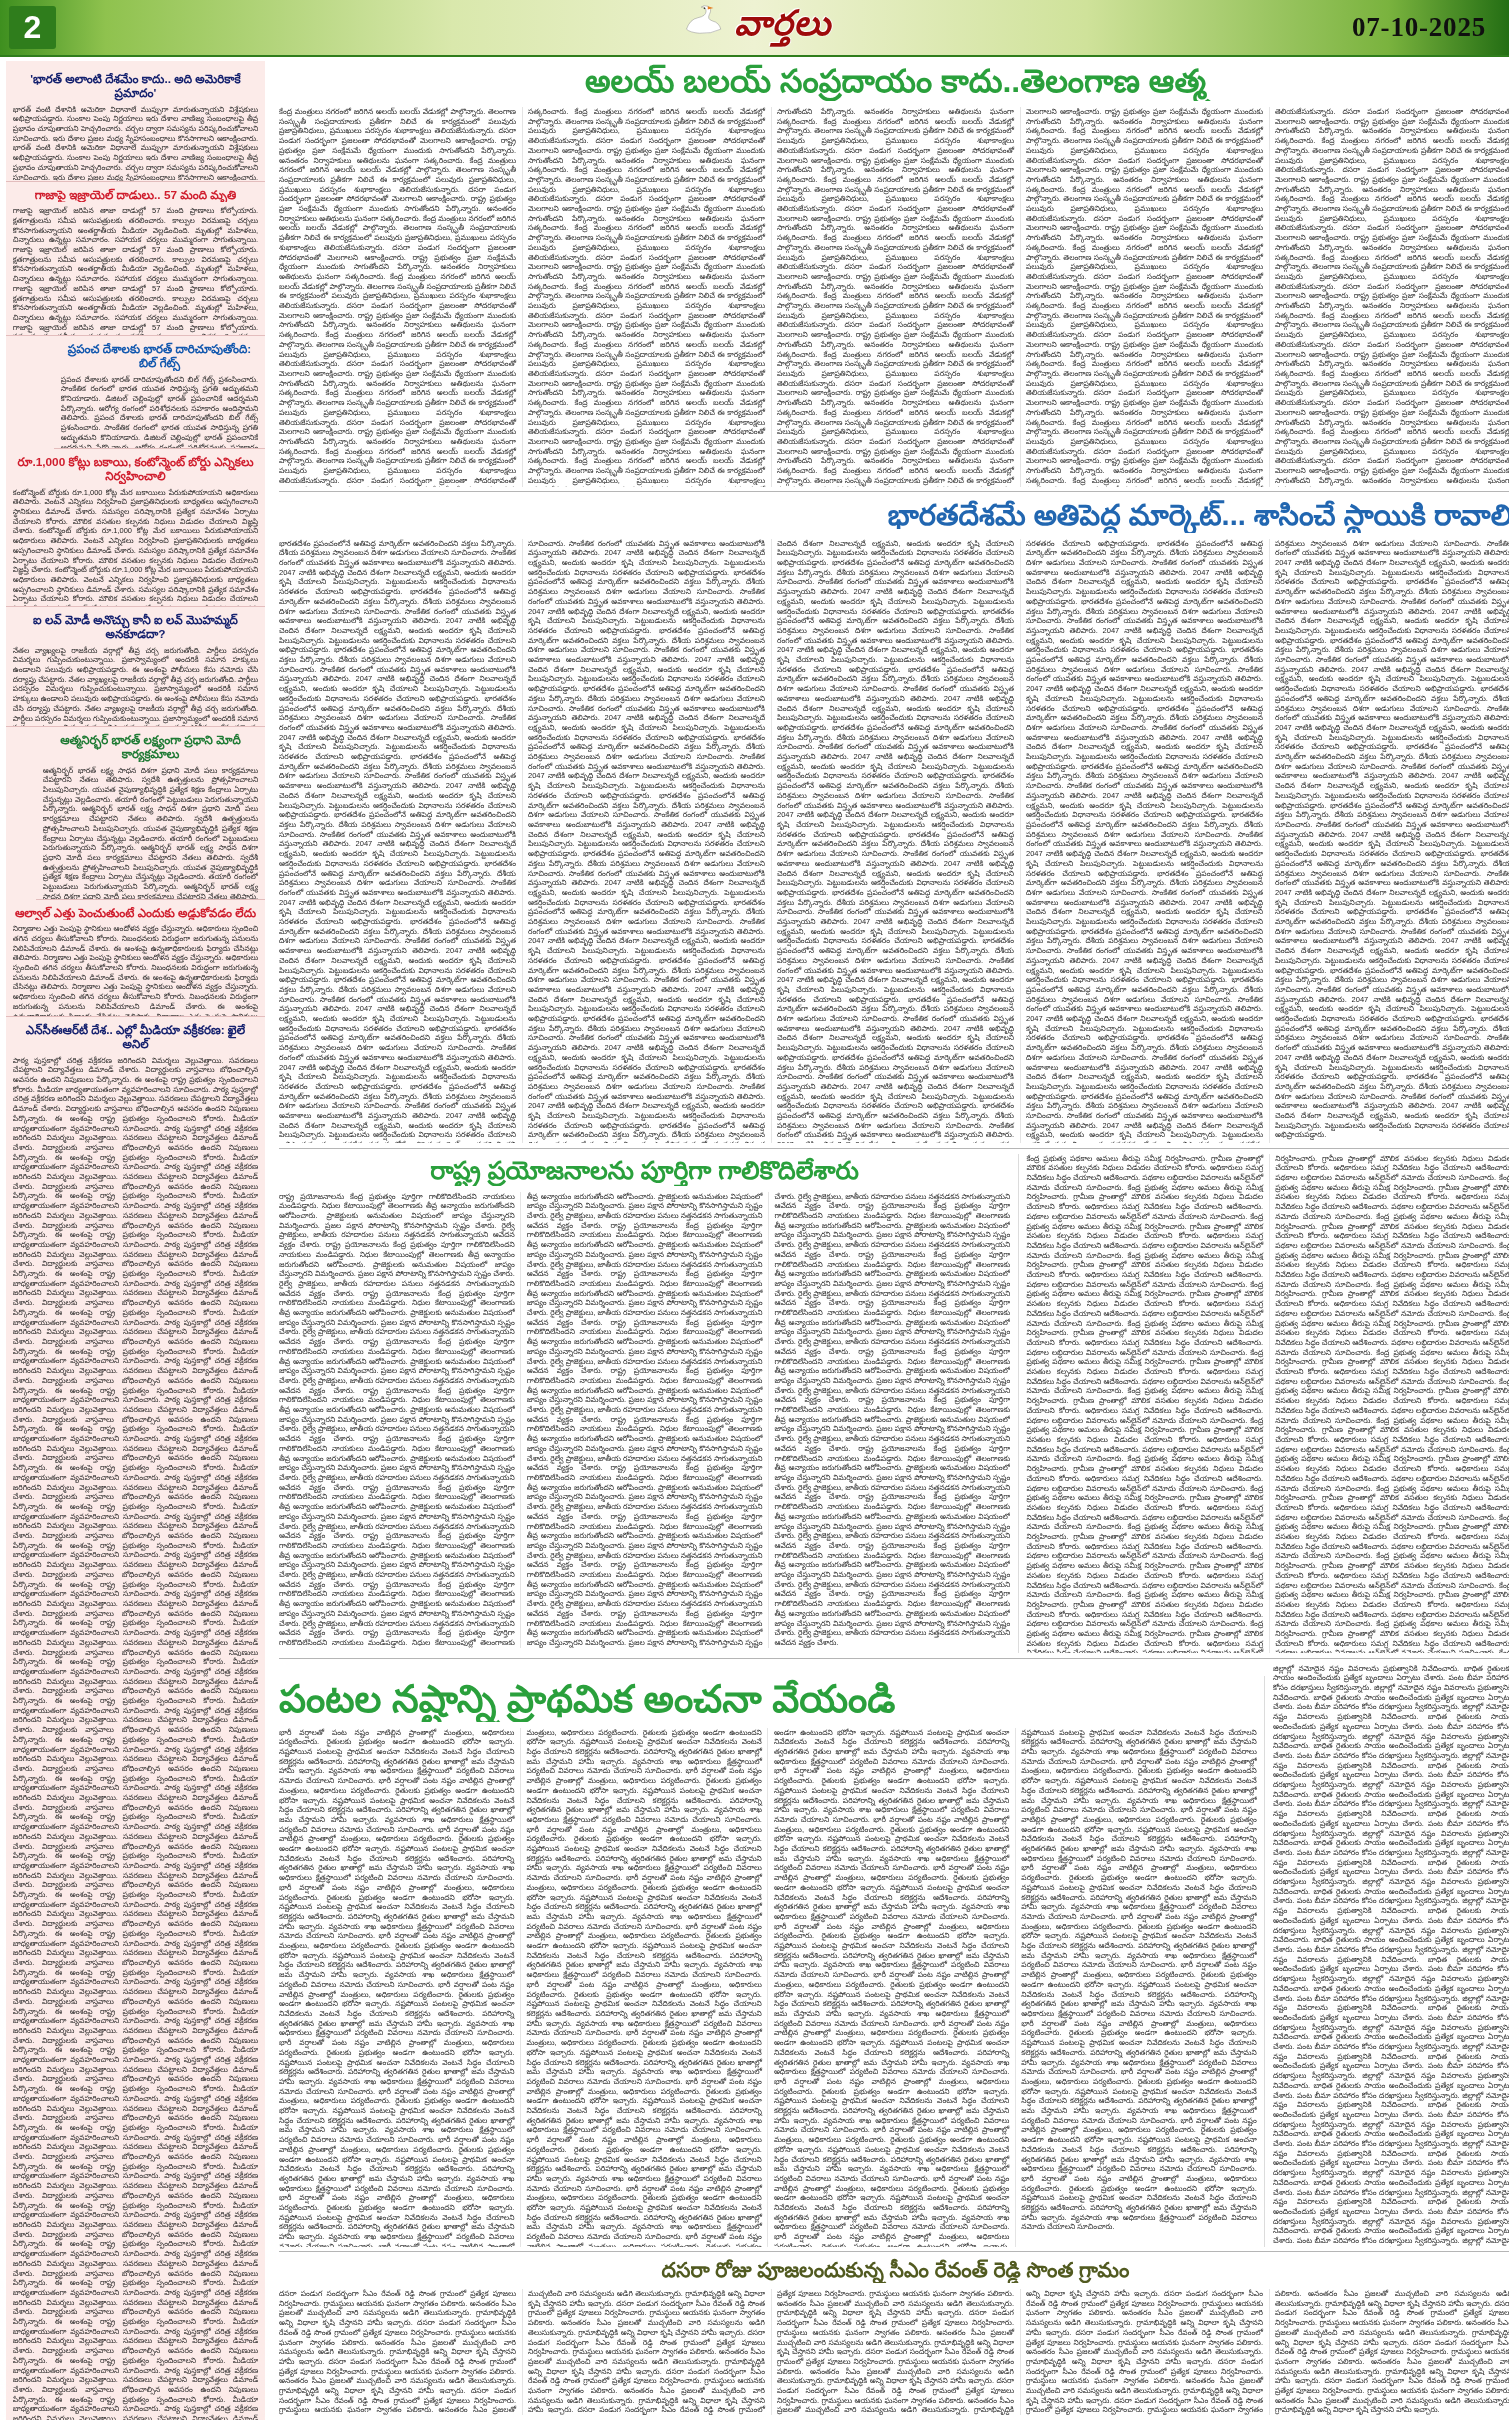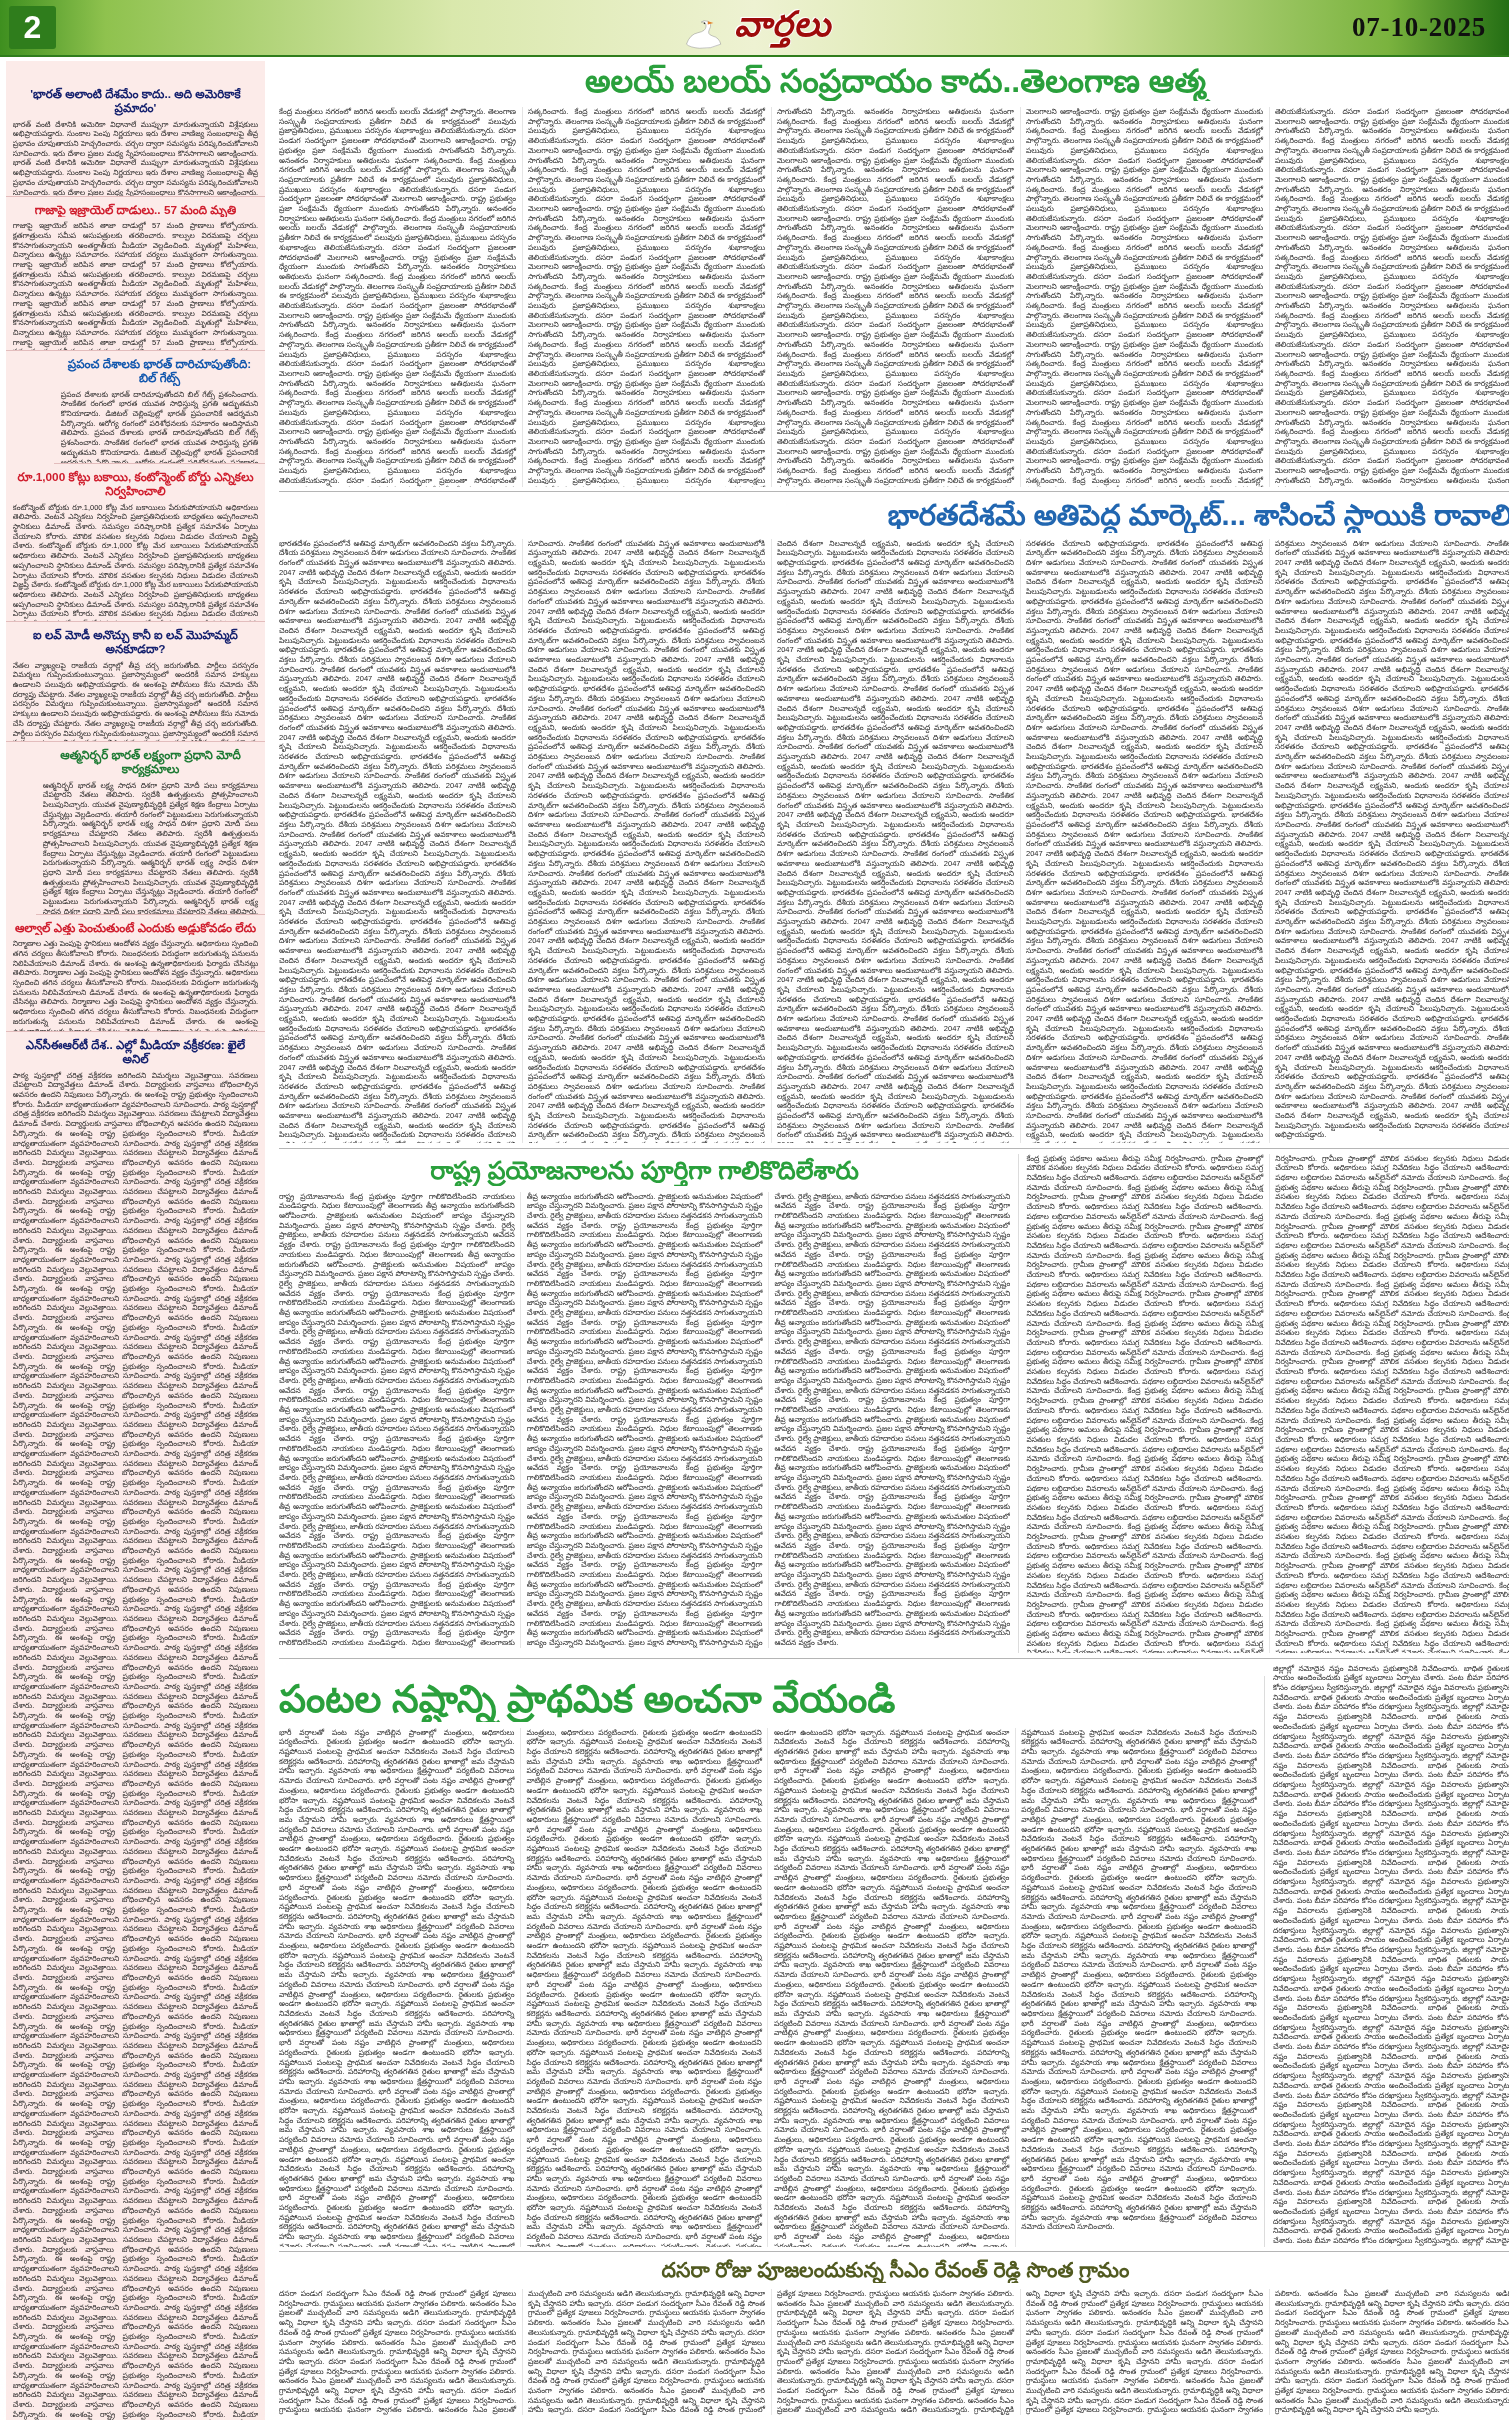--- a/index.html
+++ b/index.html
@@ -16,37 +16,37 @@
     border-bottom:2.3px solid #2f7d1c;
     display:flex;align-items:center;justify-content:space-between;
   }
   .pagenum-box{
     margin-left:9px;width:47px;height:43px;background:#2f7d1c;color:#ffffff;
     font-size:32px;font-weight:bold;display:flex;align-items:center;justify-content:center;
     border-radius:3px;
   }
   .masthead{
     position:absolute;left:50%;top:50%;transform:translate(-50%,-50%);
-    display:flex;align-items:flex-end;gap:7.6px;
+    display:flex;align-items:flex-start;gap:7.6px;font-family:Liberation Mono, monospace;
   }
   .masthead-title{
     font-size:35px;font-weight:bold;font-style:italic;color:#9e0b0b;
     text-shadow:0.8px 0.8px 0 #ffffff,-0.8px -0.8px 0 #ffffff,0 0 2.3px #ffffff;
     letter-spacing:0.8px;white-space:nowrap;
   }
   .swan{width:49px;height:33px;display:inline-block;}
   .edition-date{
     margin-right:23px;font-family:"Liberation Serif",serif;font-weight:bold;
     font-size:27px;color:#101010;letter-spacing:0.8px;white-space:nowrap;
   }
 
   
   .leftcol{
     position:absolute;top:61px;left:6px;width:259px;height:2359px;
-    background:#fcebe9;overflow:hidden;box-sizing:border-box;padding-top:20px;
+    background:#fcebe9;overflow:hidden;box-sizing:border-box;padding-top:5px;
   }
   .l-art{box-sizing:border-box;padding:6px 6.8px 0 6.8px;border-bottom:0.8px solid #e3bdbd;overflow:hidden;}
   .l-art.la1{height:116px;}
   .l-art.la2{height:154px;}
   .l-art.la3{height:113px;margin-left:48px;}
   .l-art.la4{height:158px;}
   .l-art.la5{height:120px;}
   .l-art.la6{height:173px;margin-left:30px;}
   .l-art.la7{height:117px;}
   .l-art.la8{height:1404px;border-bottom:none;}

